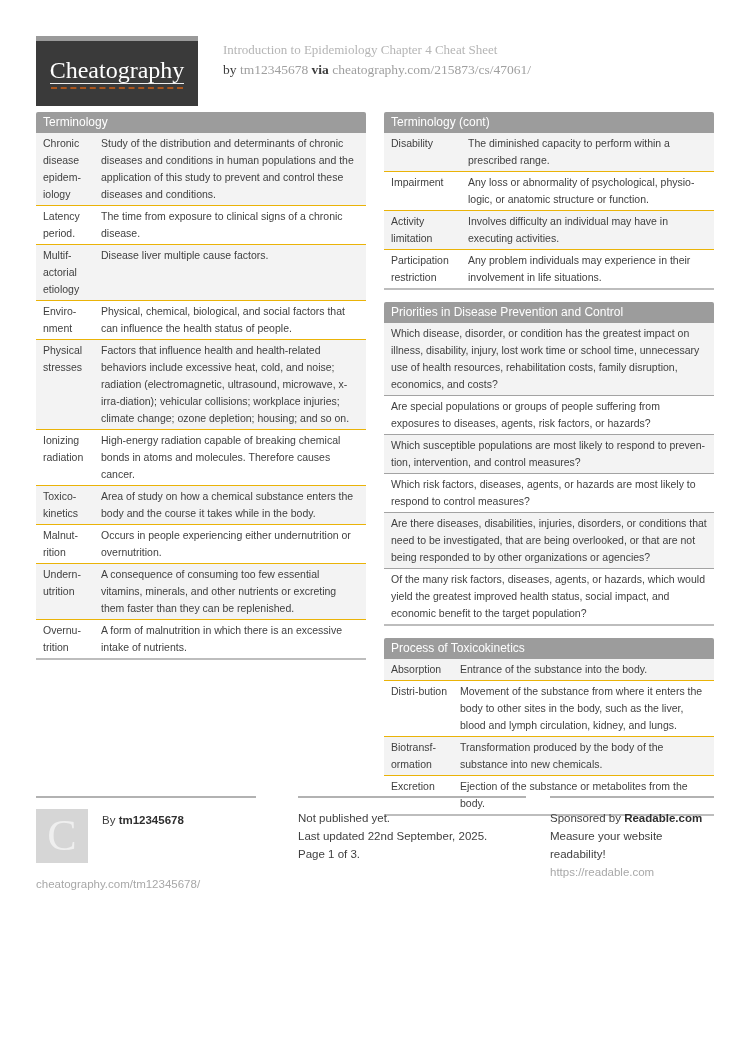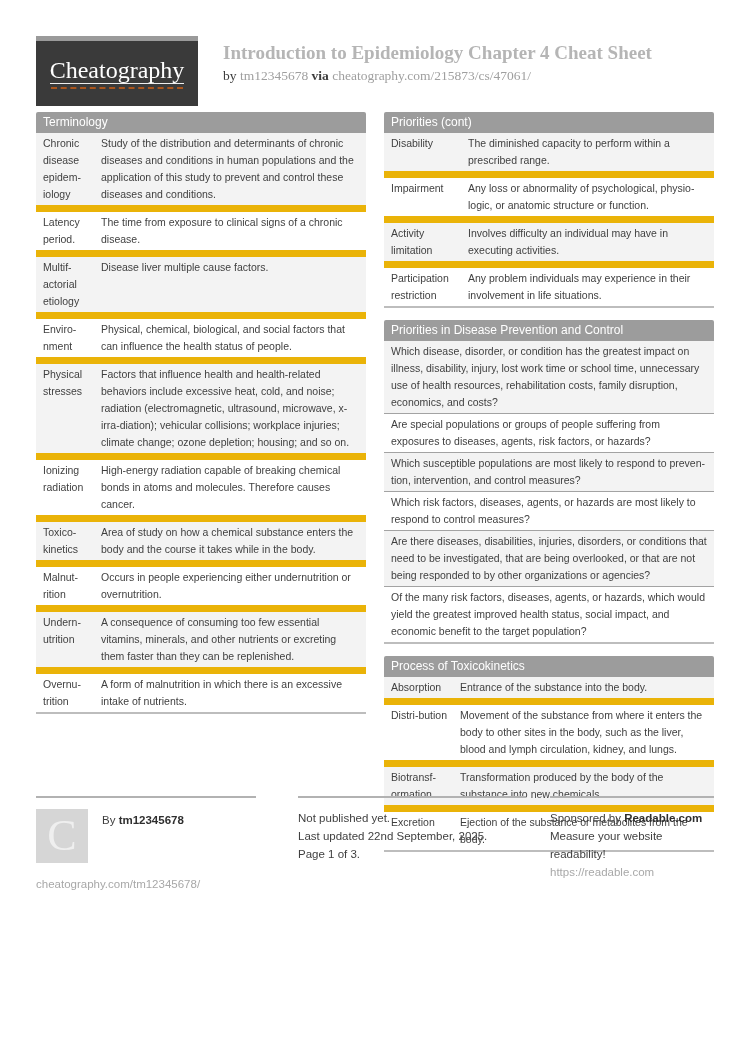--- a/index.html
+++ b/index.html
@@ -6,33 +6,33 @@
   body{width:750px;height:1061px;background:#ffffff;position:relative;overflow:hidden;
        font-family:"Liberation Sans", sans-serif;color:#3f3f3f;}
   
   .header{position:absolute;top:36px;left:36px;right:36px;height:66px;display:flex;}
   .logo{width:162px;height:70px;background:#3a3a3a;border-top:5px solid #9a9a9a;
         box-sizing:border-box;display:flex;flex-direction:column;align-items:center;justify-content:center;}
   .logo-text{font-family:"Liberation Serif", serif;font-size:24px;color:#ffffff;
              border-bottom:1px solid #eeeeee;padding-bottom:1px;line-height:1;}
   .logo-underline{width:132px;border-top:2px dashed #a9551d;margin-top:3px;}
   .title-block{margin-left:25px;padding-top:6px;font-family:"Liberation Serif", serif;}
-  .page-title{font-size:19px;font-weight:bold;color:#b5b5b5;margin:0 0 4px 0;}
+  .page-title{font-size:13px;font-weight:normal;color:#b5b5b5;margin:0 0 4px 0;}
   .byline{font-size:13.5px;color:#3d3d3d;}
   .byline .muted-link{color:#9f9f9f;}
   .byline .via{font-weight:bold;}
   
   .cols{position:absolute;top:112px;left:36px;display:flex;gap:18px;}
   .col{width:330px;}
   .section{margin-bottom:12px;border-bottom:2px solid #bdbdbd;}
   .section-header{background:#9c9c9c;color:#ffffff;font-size:12px;line-height:21px;height:21px;
                   padding:0 7px;border-radius:2px 2px 0 0;}
   .trow{display:flex;font-size:10.5px;line-height:17px;}
   .trow.alt{background:#f3f3f3;}
-  .trow + .trow{border-top:7px solid #eab308;}
+  .trow + .trow{border-top:1px solid #eab308;}
   .term{box-sizing:border-box;padding:2px 4px 2px 7px;flex-shrink:0;}
   .def{flex:1;padding:2px 8px 2px 8px;}
   .litem{font-size:10.5px;line-height:17px;padding:2px 7px;}
   .litem.alt{background:#f3f3f3;}
   .litem + .litem{border-top:1px solid #a3a3a3;}
   
   .footer{position:absolute;top:796px;left:36px;right:36px;display:flex;gap:24px;
           font-size:11.5px;line-height:18px;color:#3f3f3f;}
   .fcol{border-top:2px solid #b2b2b2;padding-top:11px;box-sizing:border-box;}
   .fcol-left{width:220px;}
@@ -107,21 +107,21 @@
           <div class="def">A consequence of consuming too few essential vitamins, minerals, and other nutrients or excreting them faster than they can be replenished.</div>
         </div>
         <div class="trow">
           <div class="term" style="width: 57px;">Overnu-trition</div>
           <div class="def">A form of malnutrition in which there is an excessive intake of nutrients.</div>
         </div>
       </div>
     </div>
   <div class="col" id="col-right">
       <div class="section">
-        <div class="section-header">Priorities (cont)</div>
+        <div class="section-header">Terminology (cont)</div>
         <div class="trow alt">
           <div class="term" style="width: 76px;">Disability</div>
           <div class="def">The diminished capacity to perform within a prescribed range.</div>
         </div>
         <div class="trow">
           <div class="term" style="width: 76px;">Impairment</div>
           <div class="def">Any loss or abnormality of psychological, physio-logic, or anatomic structure or function.</div>
         </div>
         <div class="trow alt">
           <div class="term" style="width: 76px;">Activity limitation</div>

